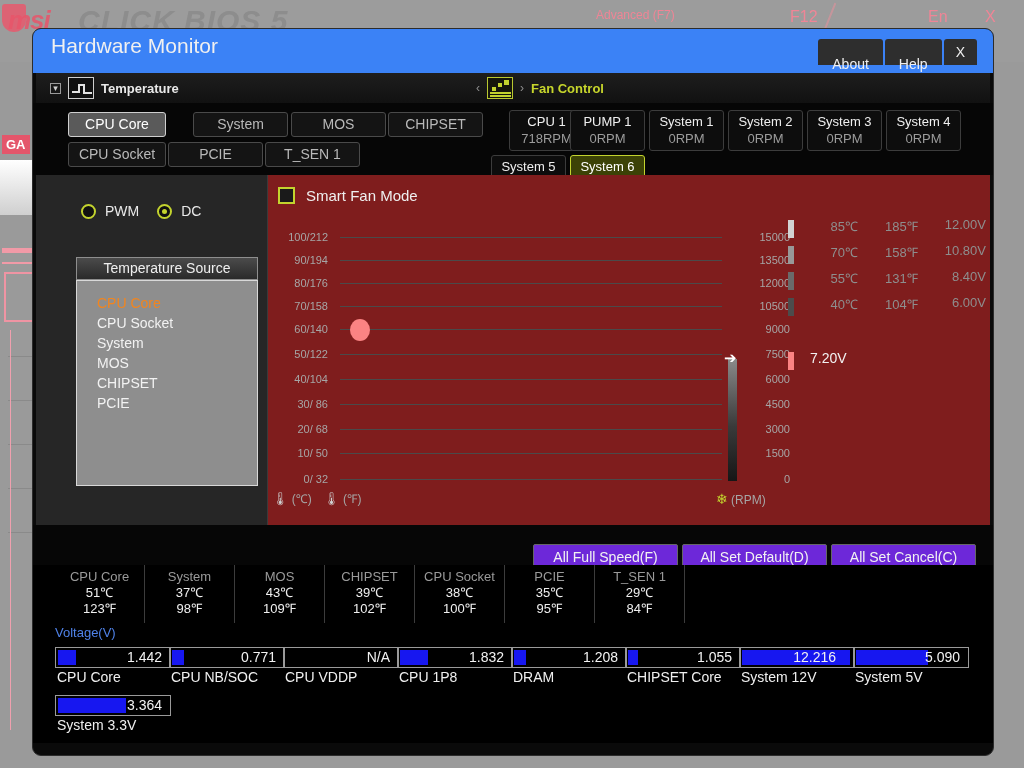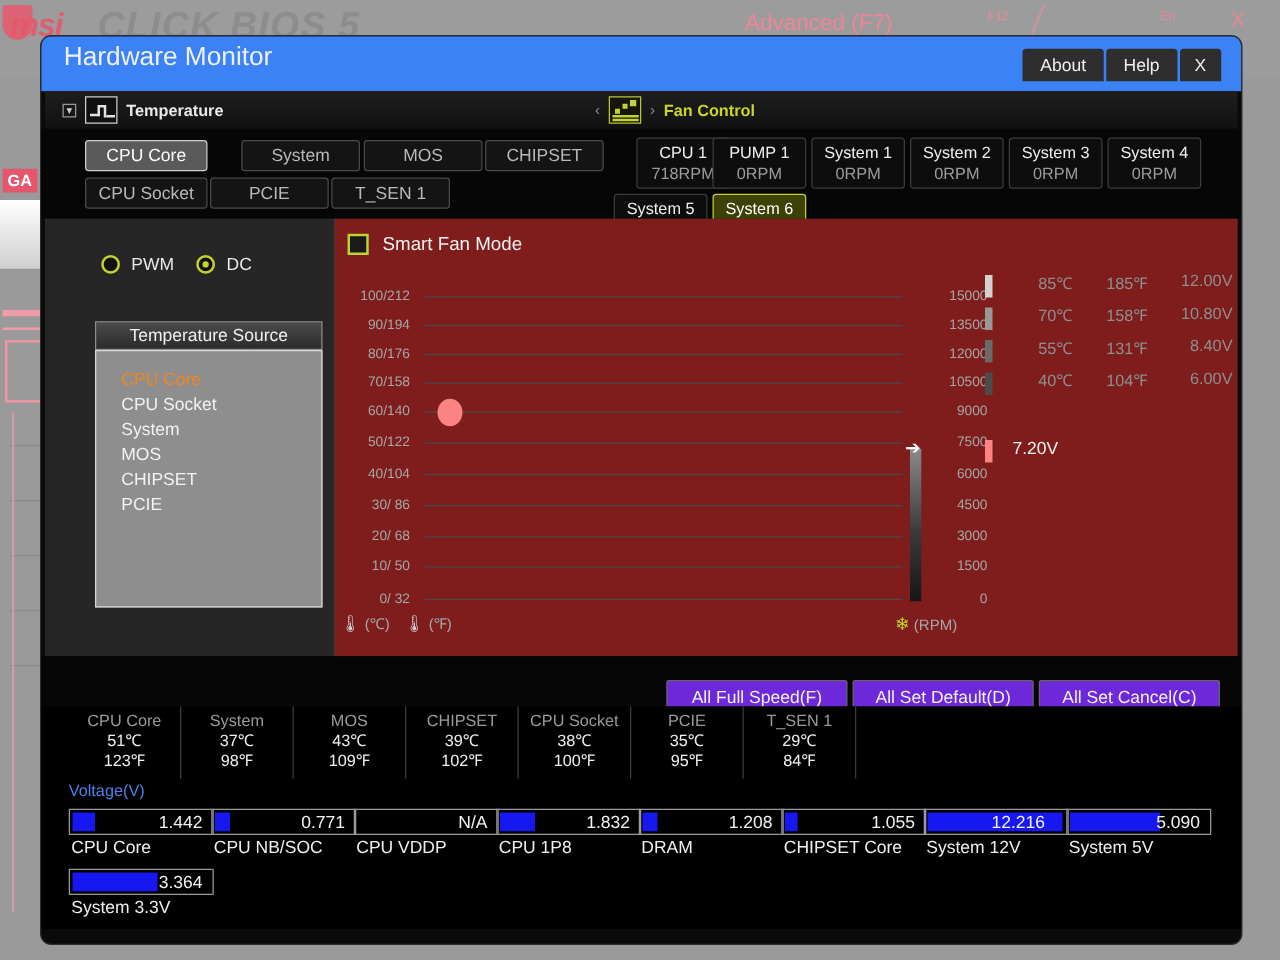--- a/index.html
+++ b/index.html
@@ -29,23 +29,23 @@
     border-radius: 3px 3px 12px 12px;
     background: #e35d70; opacity: .9;
   }
   .bg-brand-ghost {
     position: absolute; left: 78px; top: 4px;
     font-size: 30px; font-weight: bold; font-style: italic;
     color: #8d8d8d; letter-spacing: 1px;
   }
   .bg-adv {
     position: absolute; left: 596px; top: 8px;
-    font-size: 18px; color: #ef8596;
-  }
-  .bg-icon-row { position: absolute; top: 8px; font-size: 10px; color: #ef8596; }
+    font-size: 12px; color: #ef8596;
+  }
+  .bg-icon-row { position: absolute; top: 8px; font-size: 16px; color: #ef8596; }
   .bg-slash {
     position: absolute; width: 2px; height: 34px; background: #e78f9b;
     opacity: .55; transform: rotate(22deg);
   }
   .bg-left-rail {
     position: absolute; left: 0; top: 62px; width: 42px; height: 706px;
     background: #9a9a9a;
   }
   .bg-ga {
     position: absolute; left: 2px; top: 135px;
@@ -84,21 +84,21 @@
     position: relative; height: 44px; background: #3b82f6;
   }
   .dlg-title {
     position: absolute; left: 18px; top: 5px;
     color: #f0f0f0; font-size: 21px; font-weight: 300;
   }
   .winbtns { position: absolute; right: 16px; top: 10px; display: flex; }
   .winbtn {
     background: #2e2e2e; color: #efefef; font-size: 14px;
     height: 26px; line-height: 26px; text-align: center;
-    margin-left: 2px; padding: 0 14px;
+    margin-left: 2px; padding: 12px 14px;
     border-top-left-radius: 3px; border-top-right-radius: 3px;
   }
   .winbtn.x { padding: 0 12px; }
 
   
   .section-bar {
     position: relative; height: 30px; margin: 0 3px;
     background: linear-gradient(180deg,#1e1e1e 0%,#111 100%);
   }
   .sec-left {

